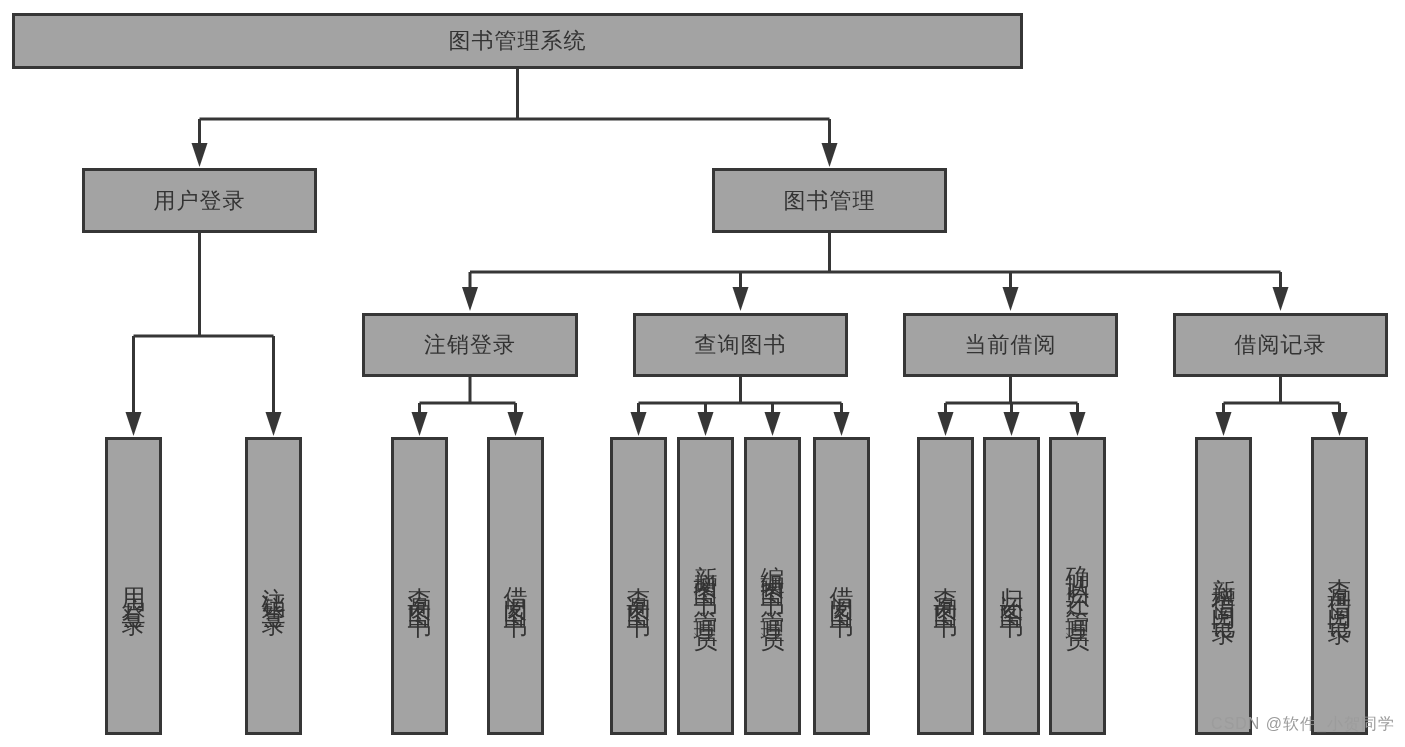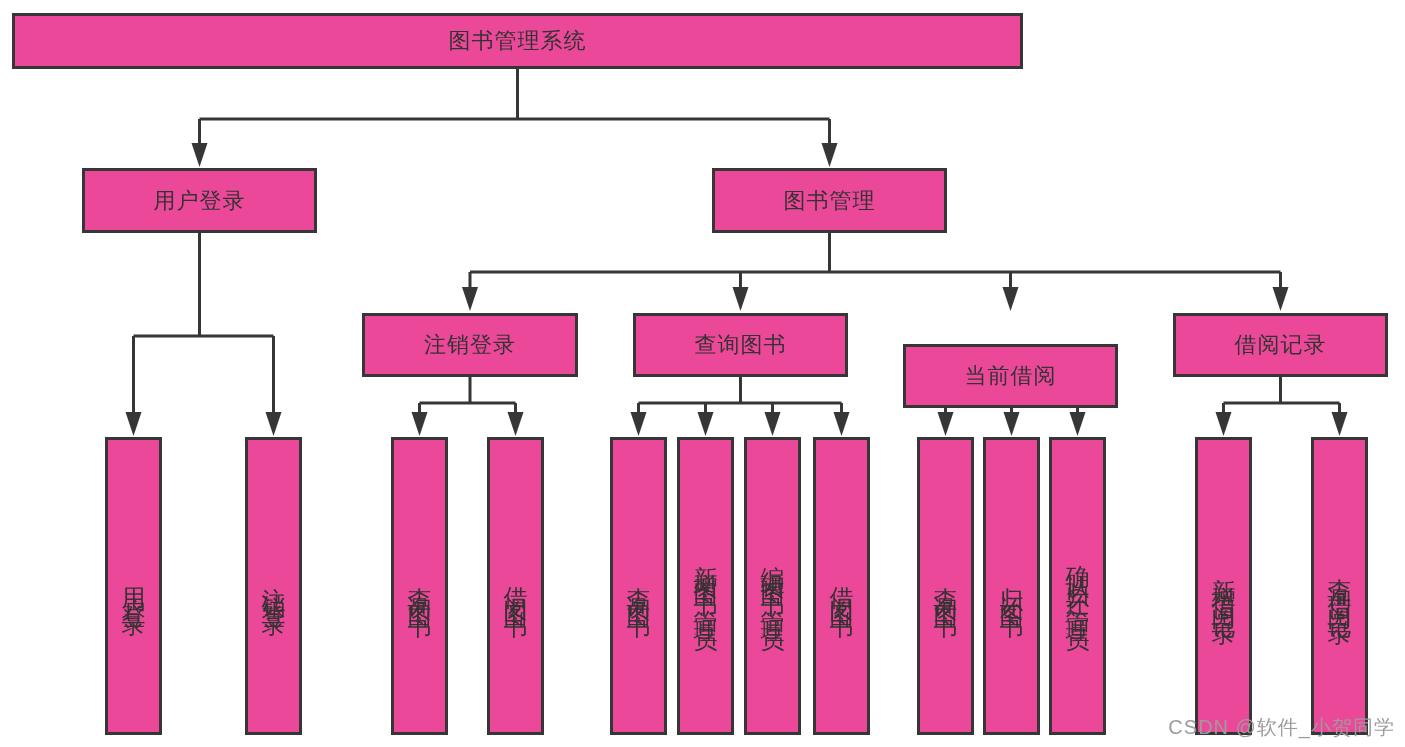--- a/index.html
+++ b/index.html
@@ -5,48 +5,48 @@
   :root{
     --line:#363636; --text:#333333; --watermark:#9c9c9c; --bg:#ffffff;
   }
   html,body{margin:0;padding:0;background:var(--bg);}
   .canvas{
     position:relative;width:1405px;height:747px;background:var(--bg);
     font-family:"Liberation Sans","DejaVu Sans",sans-serif;overflow:hidden;
   }
   svg.wires{position:absolute;left:0;top:0;}
   .node{
-    position:absolute;background:#ec4899;border:3px solid var(--line);
+    position:absolute;background:#a3a3a3;border:3px solid var(--line);
     box-sizing:border-box;display:flex;align-items:center;justify-content:center;
     color:var(--text);
   }
   .hbox{font-size:22px;letter-spacing:1px;white-space:nowrap;}
   .vbox{width:57px;height:298px;top:437px;}
   .vtext{
     writing-mode:vertical-rl;text-orientation:mixed;
     font-size:24px;letter-spacing:9px;line-height:1;
   }
   
   .n-root{left:12px;top:13px;width:1011px;height:56px;}
   
   .n-l2a{left:82px;top:168px;width:235px;height:65px;}
   .n-l2b{left:712px;top:168px;width:235px;height:65px;}
   
   .n-l3a{left:362px;top:313px;width:216px;height:64px;}
   .n-l3b{left:633px;top:313px;width:215px;height:64px;}
-  .n-l3c{left:903px;top:313px;width:215px;height:64px;margin-top:31px;}
+  .n-l3c{left:903px;top:313px;width:215px;height:64px;}
   .n-l3d{left:1173px;top:313px;width:215px;height:64px;}
   
   .n-v1{left:105px;}  .n-v2{left:245px;}
   .n-v3{left:391px;}  .n-v4{left:487px;}
   .n-v5{left:610px;}  .n-v6{left:677px;}  .n-v7{left:744px;}  .n-v8{left:813px;}
   .n-v9{left:917px;}  .n-v10{left:983px;} .n-v11{left:1049px;}
   .n-v12{left:1195px;}.n-v13{left:1311px;}
   .watermark{
-    position:absolute;right:10px;top:714px;font-size:20px;color:var(--watermark);
+    position:absolute;right:10px;top:714px;font-size:16px;color:var(--watermark);
     letter-spacing:1px;white-space:nowrap;
   }
 </style>
 </head>
 <body>
 
 <div class="canvas">
 
   <svg class="wires" width="1405" height="747" viewBox="0 0 1405 747" aria-hidden="true">
     <g stroke="#363636" stroke-width="3" fill="none">

